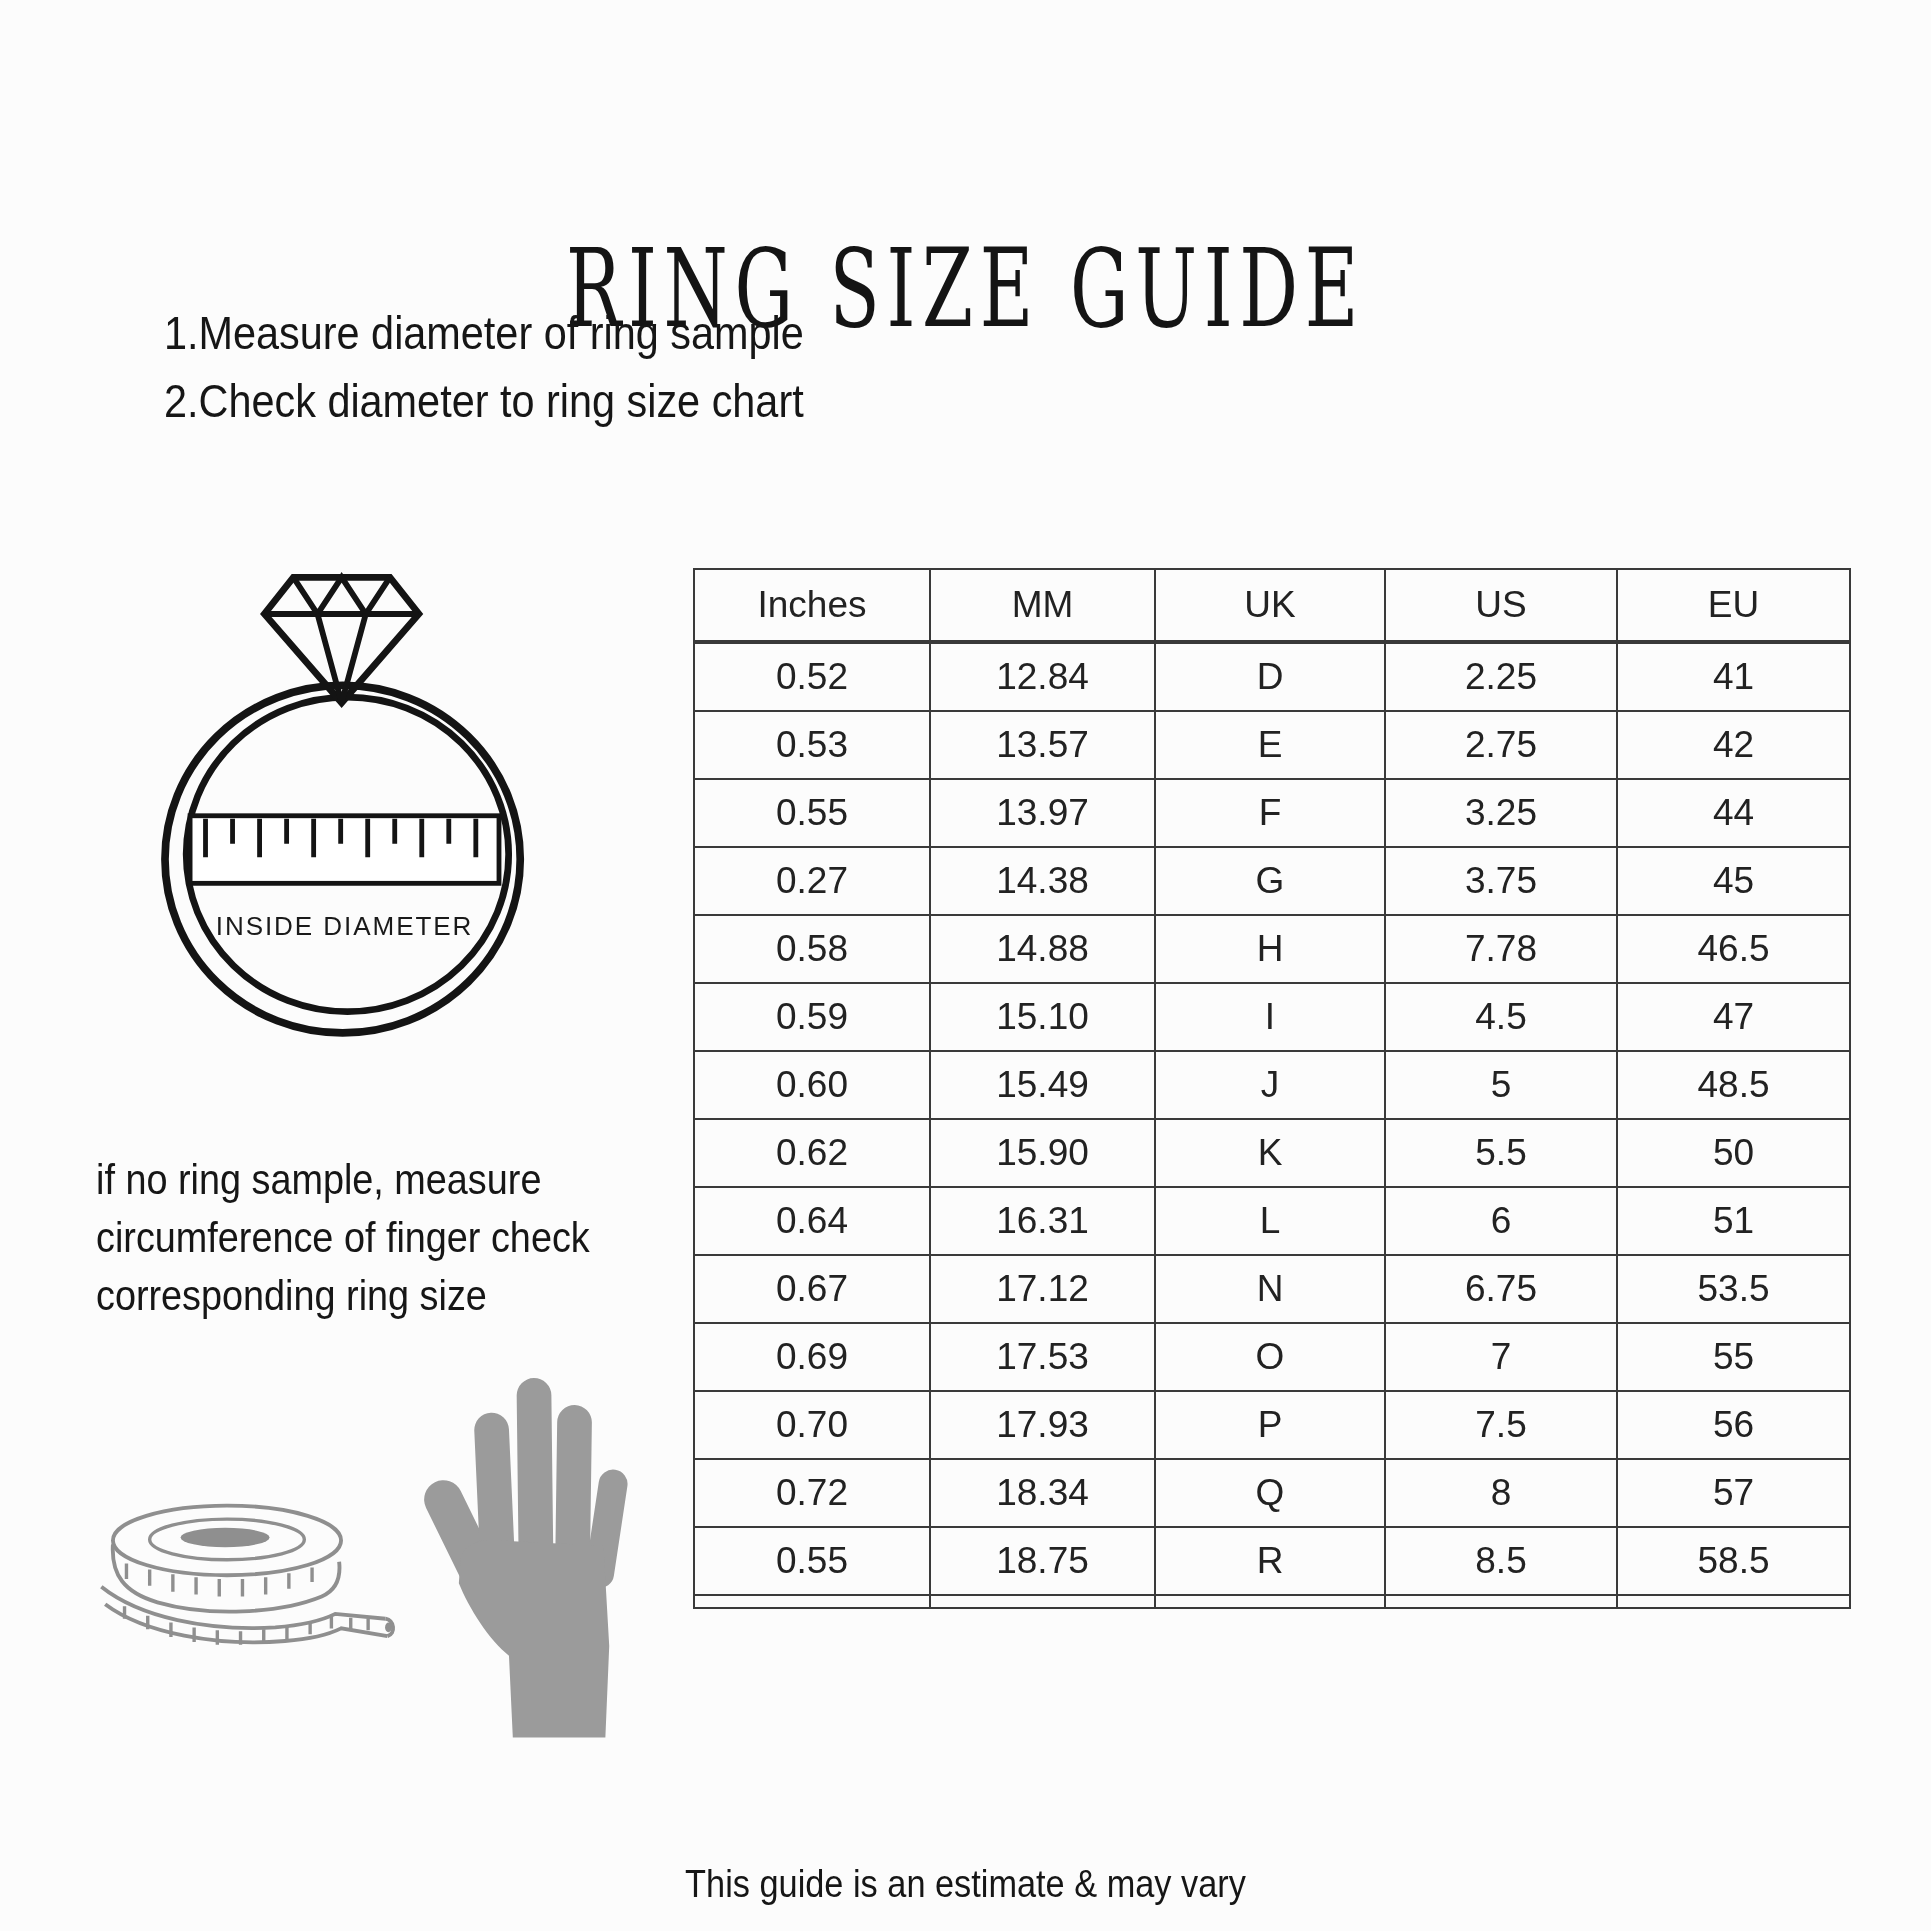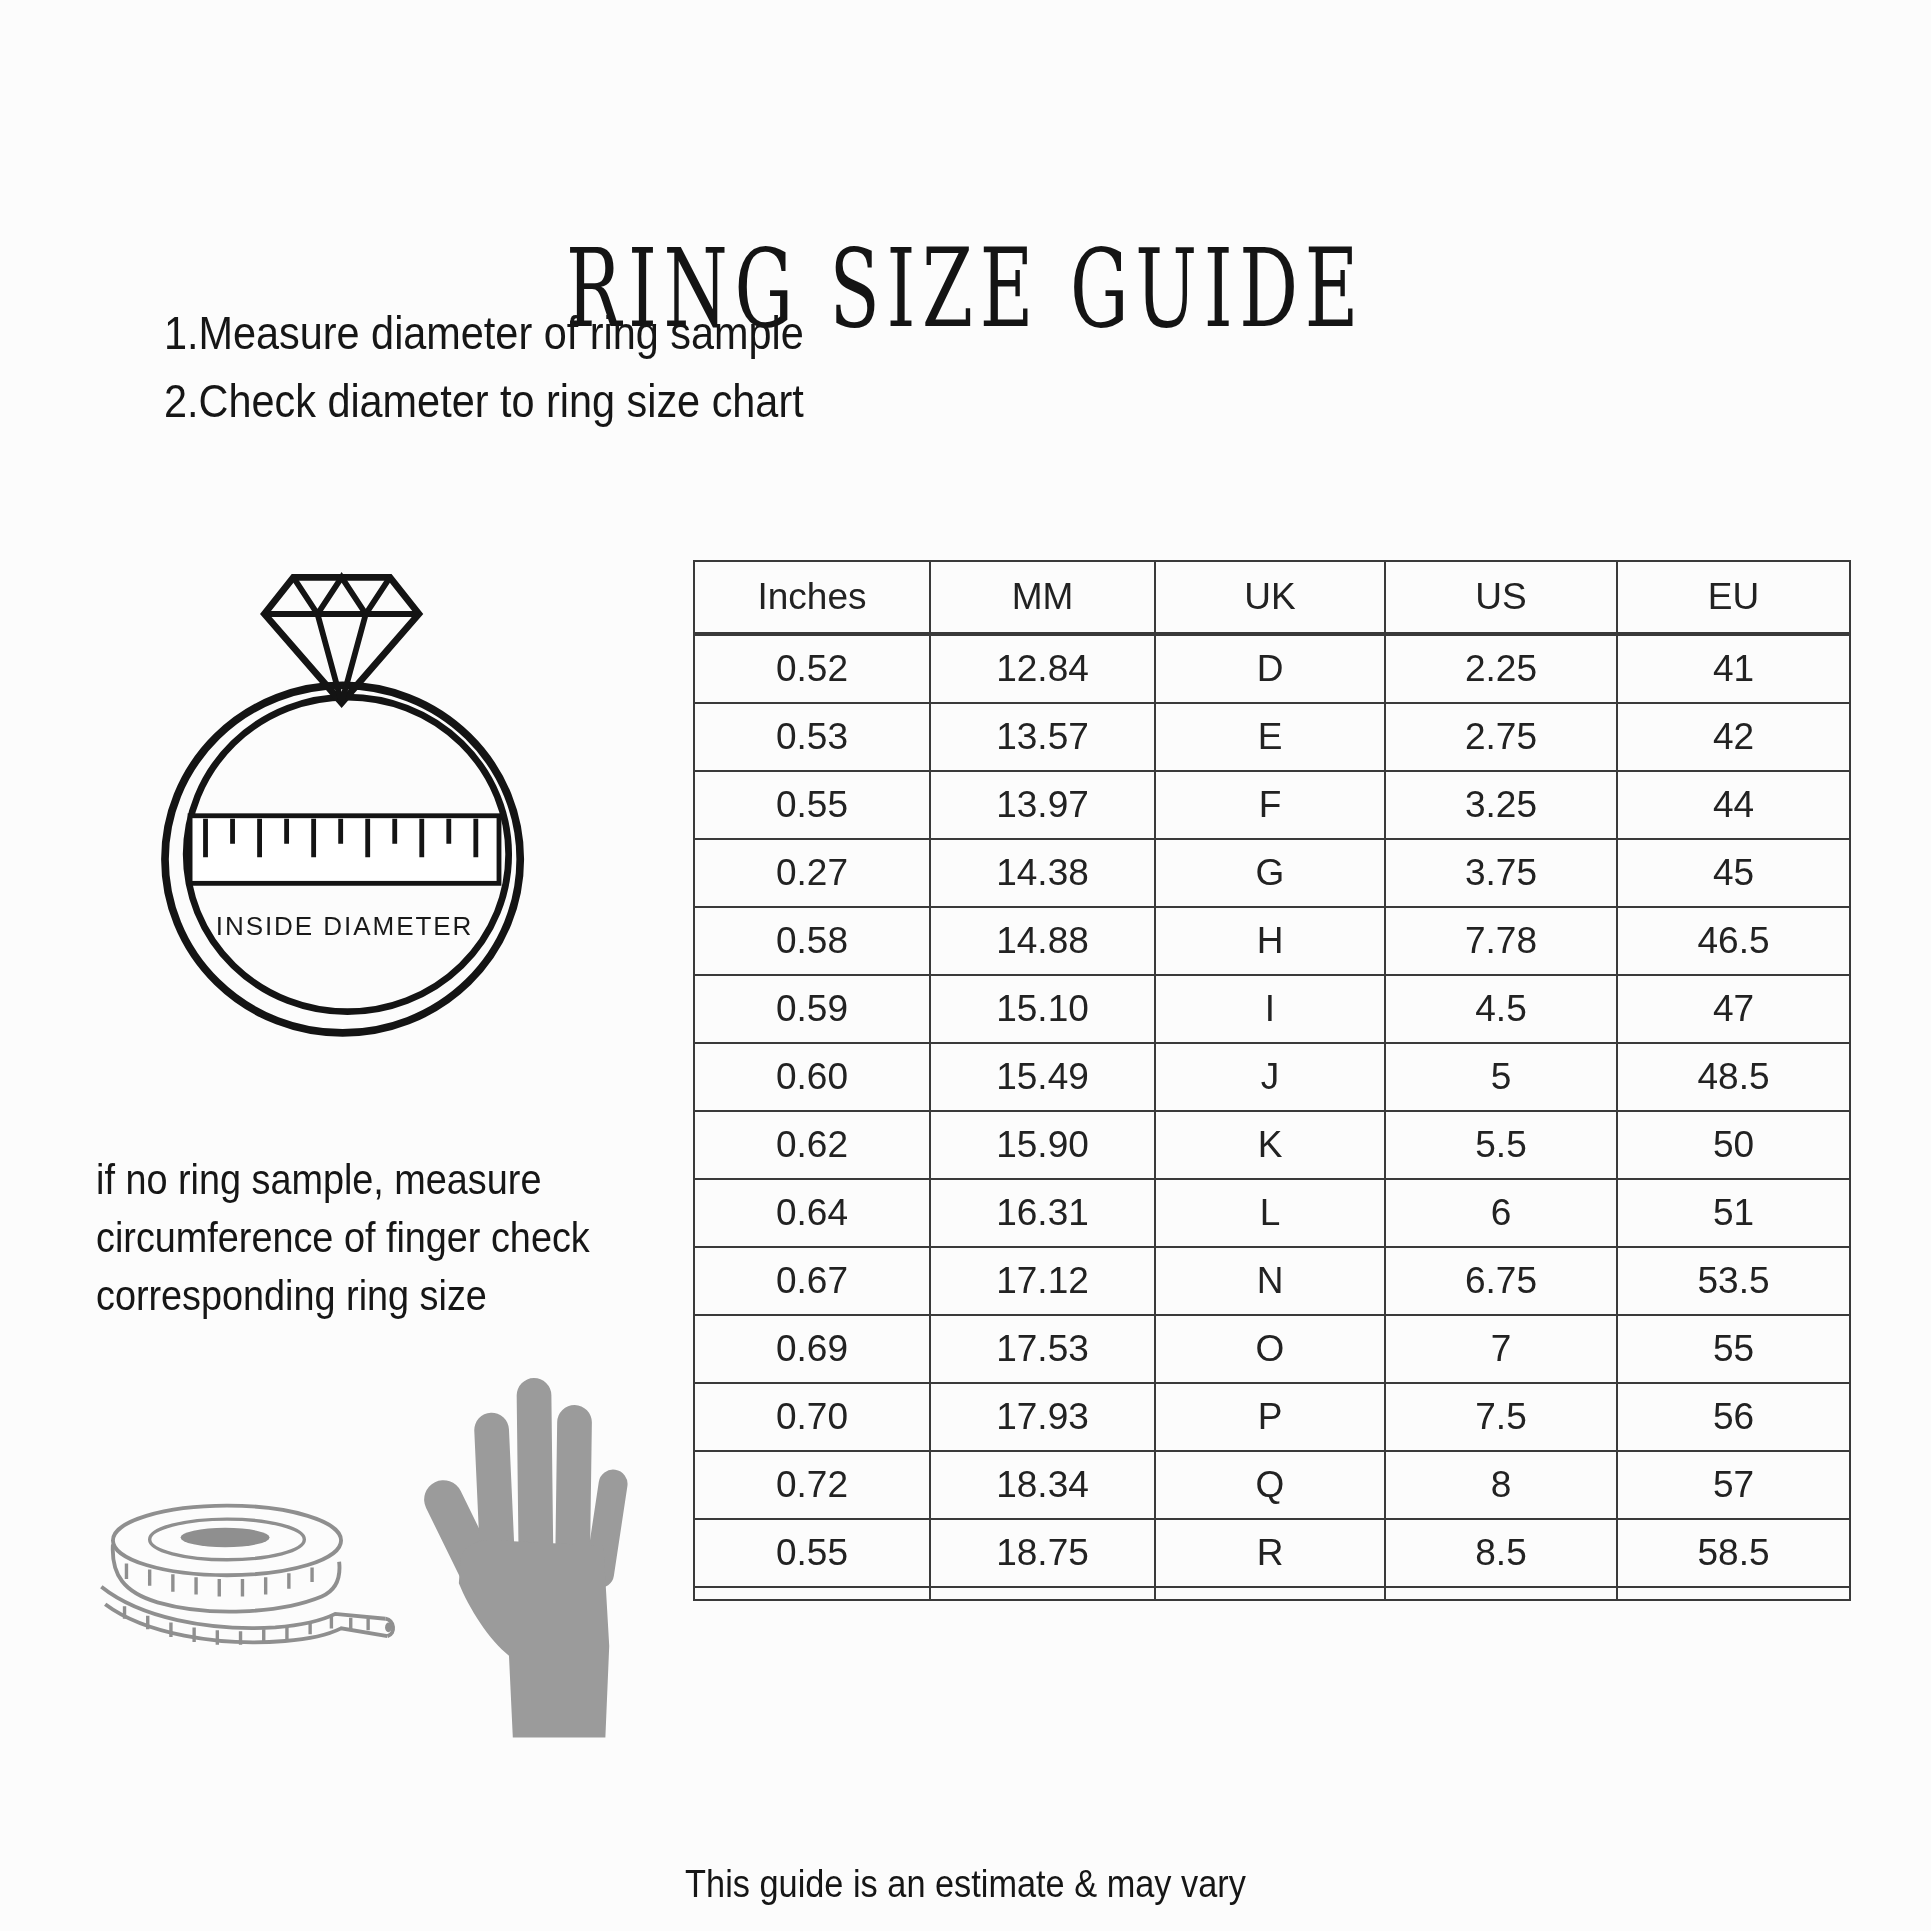--- a/index.html
+++ b/index.html
@@ -50,21 +50,21 @@
   .tape-stroke{stroke:var(--tape); fill:none;}
   .tape-fill{fill:var(--tape); stroke:none;}
   .hand-stroke{stroke:var(--hand); fill:none;}
   .hand-fill{fill:var(--hand); stroke:none;}
   .diagram-label{
     font-family:"Liberation Sans", sans-serif;
     font-size:27px; letter-spacing:2px; fill:#1a1a1a;
   }
 
   .table-wrap{position:absolute; left:693px; top:560px;}
-  table.size-table{border-collapse:collapse; table-layout:fixed; width:1155px;}
+  table.size-table{border-collapse:collapse; table-layout:fixed; width:1155px;margin-top:8px;}
   .size-table th, .size-table td{
     border:2.9px solid var(--border);
     text-align:center; vertical-align:middle;
     padding:0; font-weight:400; color:#222222; font-size:37px;
   }
   .size-table th{height:70px; border-bottom:4.8px solid var(--border);}
   .size-table td{height:66px;}
   .size-table tr.partial-row td{height:10.6px;}
 </style>
 </head>

